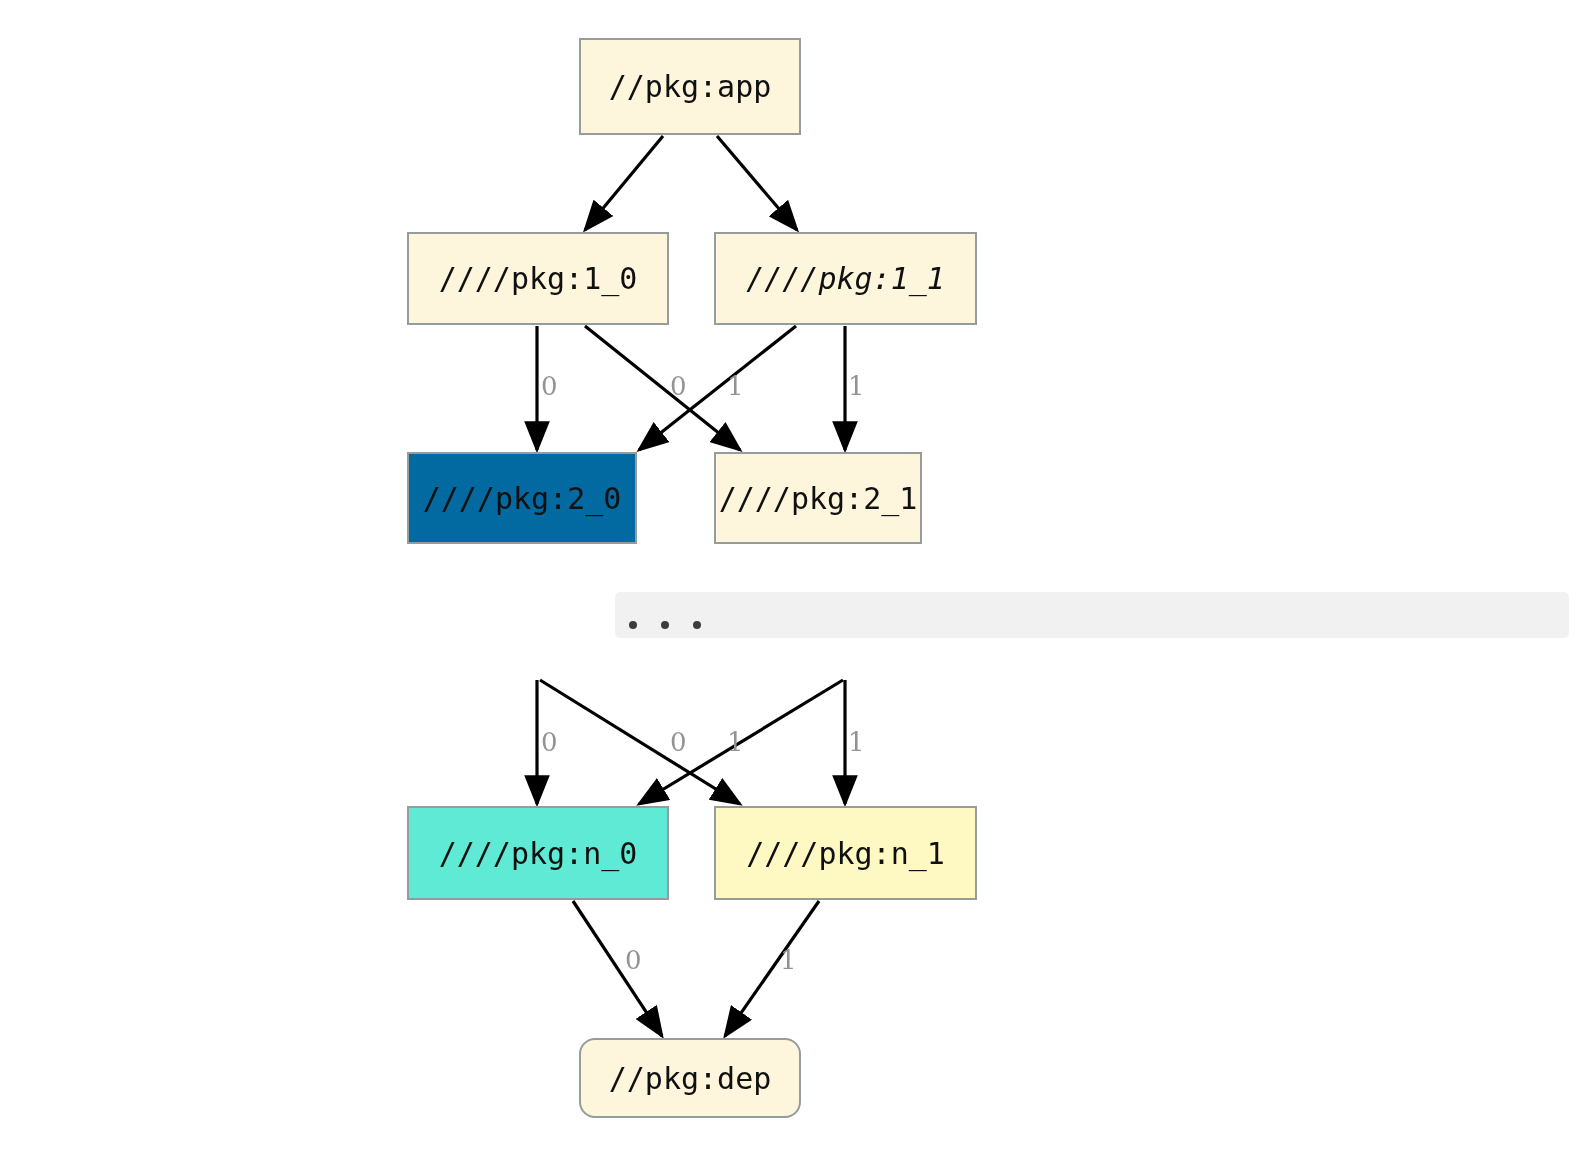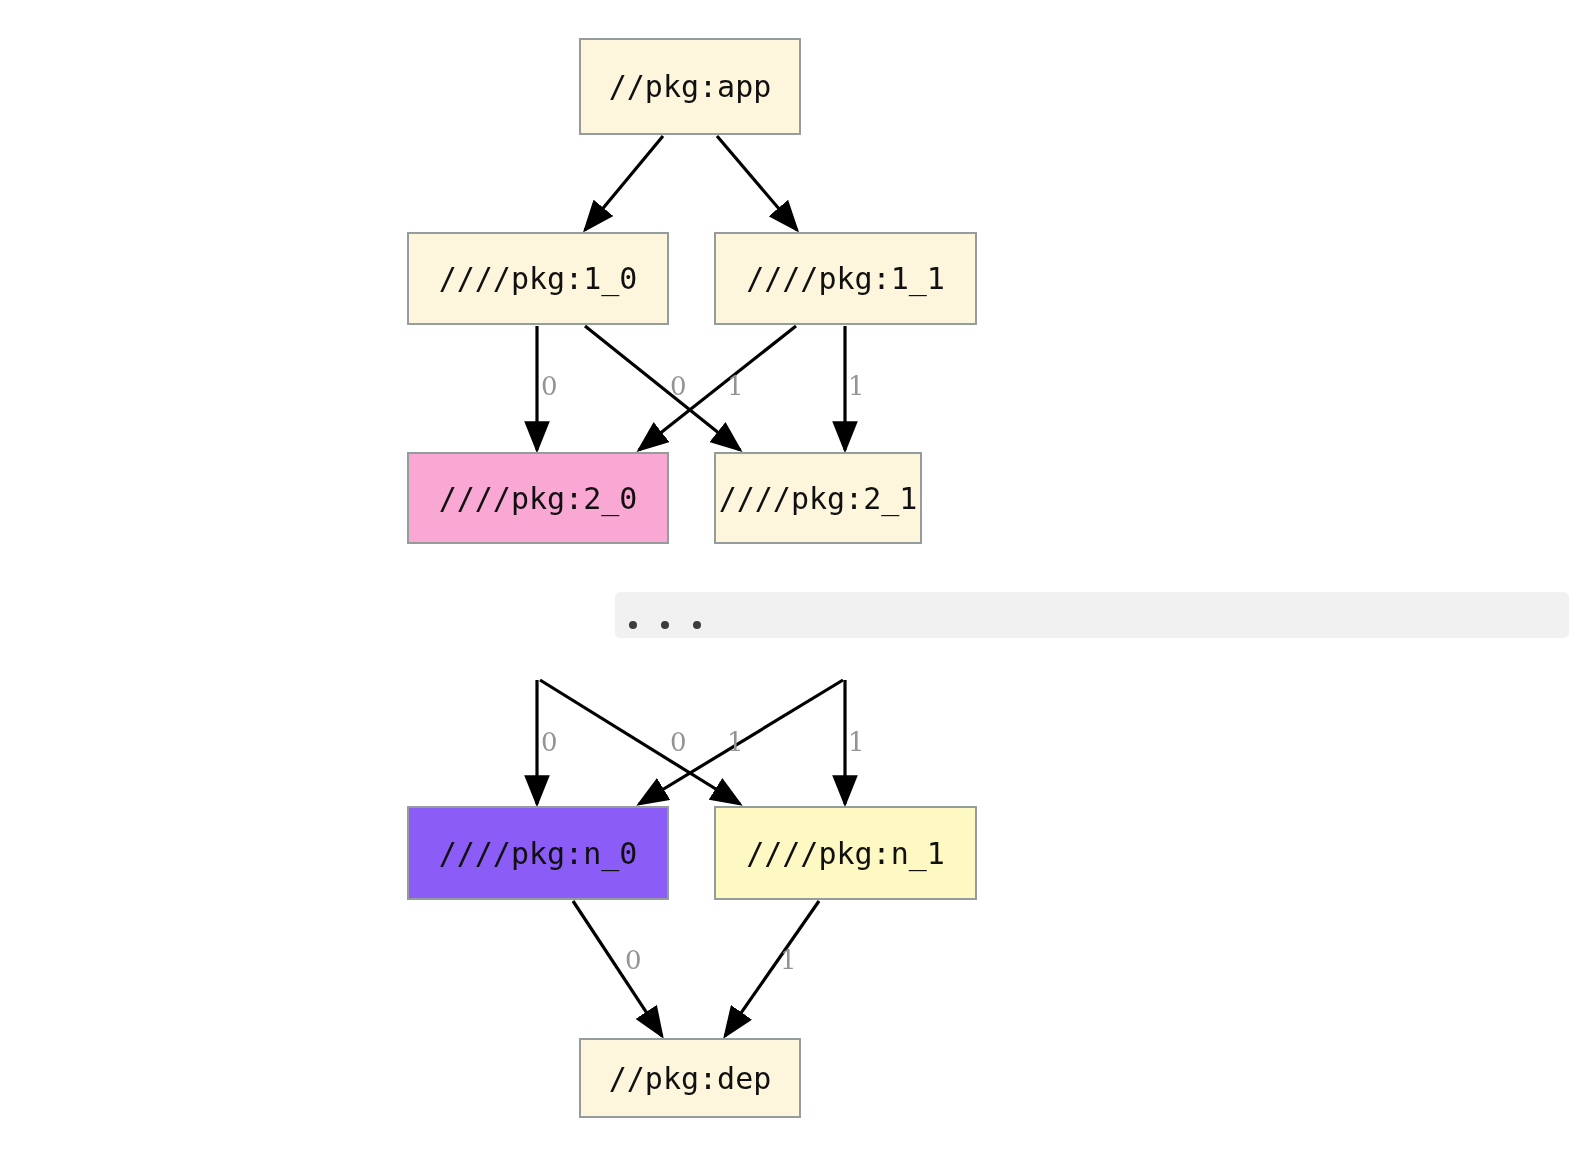--- a/index.html
+++ b/index.html
@@ -103,36 +103,36 @@
       </g>
   </svg>
 
   <div id="nodes-group">
       <div class="node" style="left: 572px; top: 38px; width: 222px; height: 97px; background: rgb(253, 246, 221); border-color: rgb(148, 156, 156);">
         <span class="node-label">//pkg:app</span>
       </div>
       <div class="node" style="left: 400px; top: 232px; width: 262px; height: 93px; background: rgb(253, 246, 221); border-color: rgb(148, 156, 156);">
         <span class="node-label">////pkg:1_0</span>
       </div>
-      <div class="node" style="left: 707px; top: 232px; width: 263px; height: 93px; background: rgb(253, 246, 221); border-color: rgb(148, 156, 156);">
+      <div class="node" style="left: 707px; top: 232px; width: 263px; height: 93px; background: rgb(253, 246, 221); border-color: rgb(148, 156, 156); font-style: italic;">
         <span class="node-label">////pkg:1_1</span>
       </div>
-      <div class="node" style="left: 400px; top: 452px; width: 262px; height: 92px; background: #f9a8d4; border-color: rgb(148, 156, 156);">
+      <div class="node" style="left: 400px; top: 452px; width: 230px; height: 92px; background: #0369a1; border-color: rgb(148, 156, 156);">
         <span class="node-label">////pkg:2_0</span>
       </div>
       <div class="node" style="left: 707px; top: 452px; width: 208px; height: 92px; background: rgb(253, 246, 221); border-color: rgb(148, 156, 156);">
         <span class="node-label">////pkg:2_1</span>
       </div>
-      <div class="node" style="left: 400px; top: 806px; width: 262px; height: 94px; background: #8b5cf6; border-color: rgb(148, 156, 156);">
+      <div class="node" style="left: 400px; top: 806px; width: 262px; height: 94px; background: #5eead4; border-color: rgb(148, 156, 156);">
         <span class="node-label">////pkg:n_0</span>
       </div>
       <div class="node" style="left: 707px; top: 806px; width: 263px; height: 94px; background: #fef9c3; border-color: rgb(148, 156, 156);">
         <span class="node-label">////pkg:n_1</span>
       </div>
-      <div class="node" style="left: 572px; top: 1038px; width: 222px; height: 80px; background: rgb(253, 246, 221); border-color: rgb(148, 156, 156);">
+      <div class="node" style="left: 572px; top: 1038px; width: 222px; height: 80px; background: rgb(253, 246, 221); border-color: rgb(148, 156, 156); border-radius: 16px;">
         <span class="node-label">//pkg:dep</span>
       </div>
     </div>
 
   <div id="edge-labels-group">
       <div class="edge-label" style="left: 534px; top: 373px; color: rgb(147, 147, 147);">0</div>
       <div class="edge-label" style="left: 663px; top: 373px; color: rgb(147, 147, 147);">0</div>
       <div class="edge-label" style="left: 720px; top: 373px; color: rgb(147, 147, 147);">1</div>
       <div class="edge-label" style="left: 841px; top: 373px; color: rgb(147, 147, 147);">1</div>
       <div class="edge-label" style="left: 534px; top: 729px; color: rgb(147, 147, 147);">0</div>

